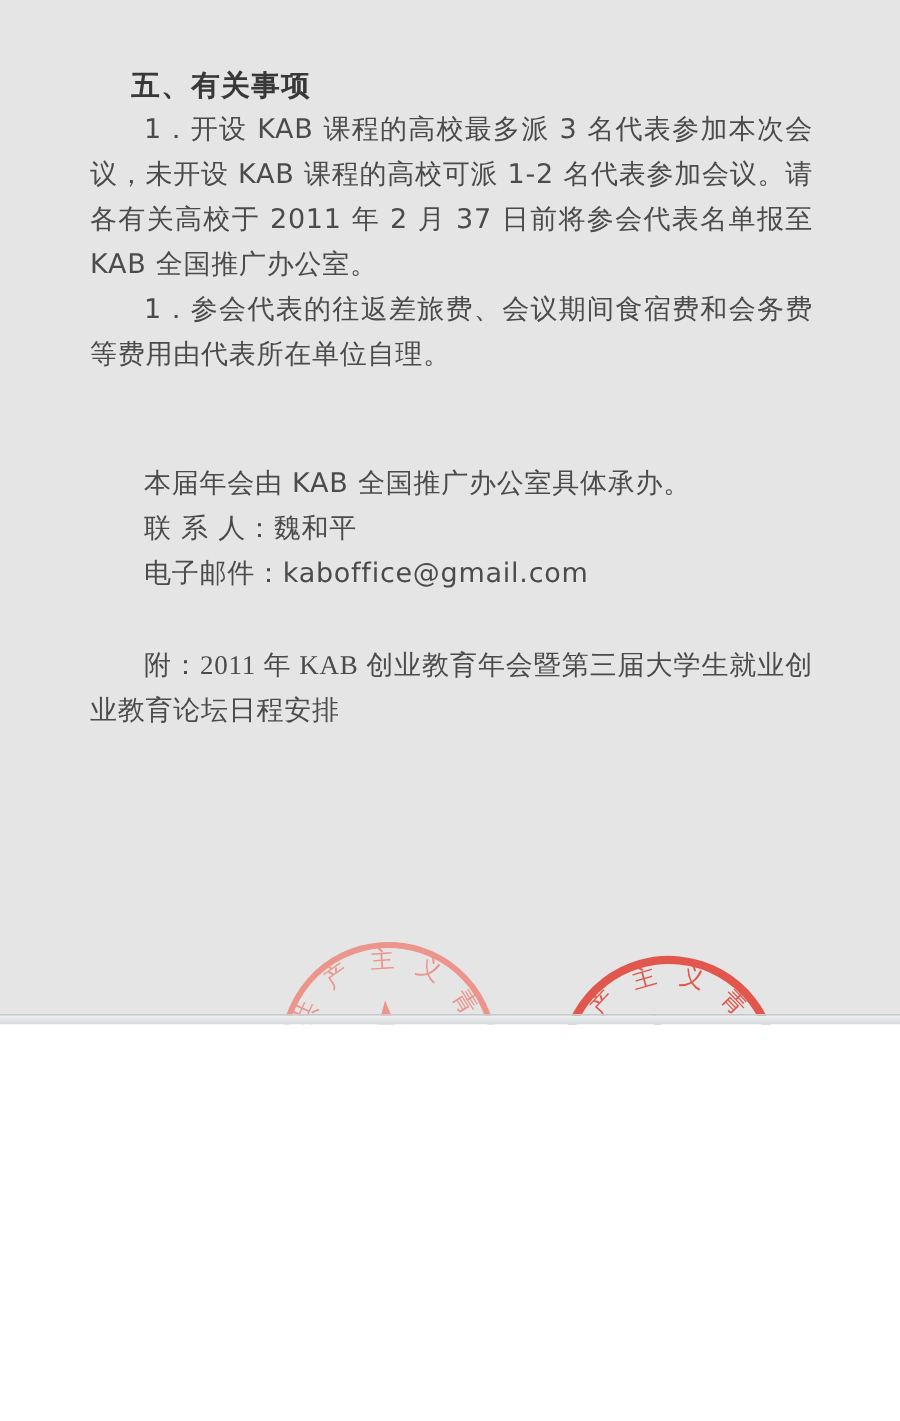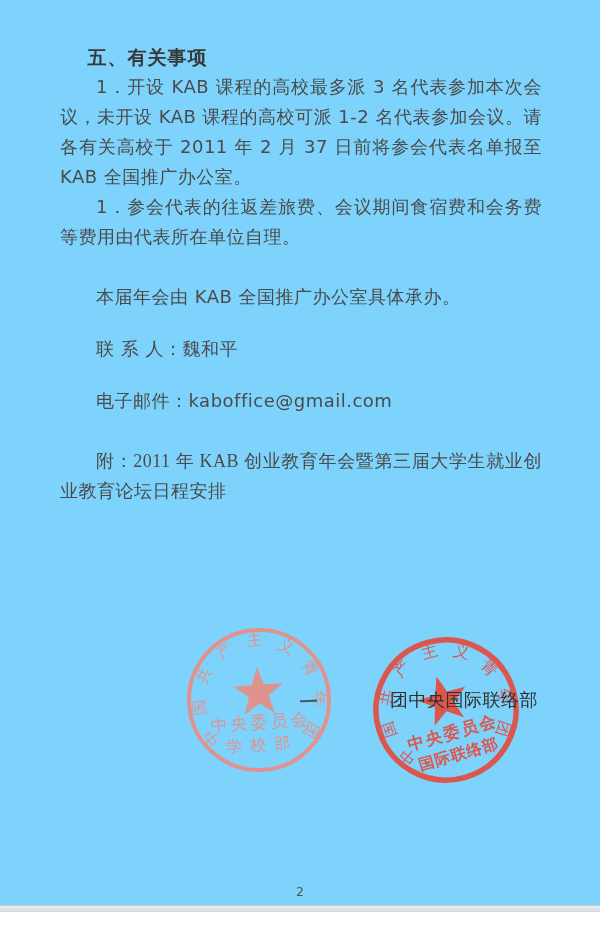--- a/index.html
+++ b/index.html
@@ -1,33 +1,33 @@
 <!DOCTYPE html>
 <html><head>
 <meta charset="utf-8">
 <style>
   html,body { margin:0; padding:0; background:#ffffff; }
   .page {
-    position:relative; width:600px; height:912px; overflow:hidden;
-    background:#7dd3fc;
+    position:relative; width:600px; height:683px; overflow:hidden;
+    background:#e5e5e5;
     font-family:"DejaVu Sans","Liberation Sans",sans-serif;
   }
   
   .body-text {
     position:absolute; top:42px; left:60px; width:482px;
     font-size:18px; line-height:30px; color:#4b4b4b;
     letter-spacing:0.5px; text-align:justify;
   }
   .heading {
     font-size:19px; font-weight:bold; color:#383838;
     margin:0; text-indent:1.45em; letter-spacing:1px;
   }
   .para { margin:0; text-indent:2em; }
-  .organizer { margin-top:30px; }
-  .contact-line { text-indent:2em;margin-top:22px; }
+  .organizer { margin-top:56px; }
+  .contact-line { text-indent:2em; }
   .contact-line .clabel { white-space:pre; }
   .attach { margin-top:30px;font-family:Liberation Serif, serif; }
   
   .seal { position:absolute; pointer-events:none; }
   .seal-left  { left:164px; top:605px; opacity:0.88; }
   .seal-right { left:351px; top:615px; opacity:0.95; }
   .seal text { font-family:"DejaVu Sans","Liberation Sans",sans-serif; }
   
   .sig {
     position:absolute; font-size:18px; color:#2f2f2f;

